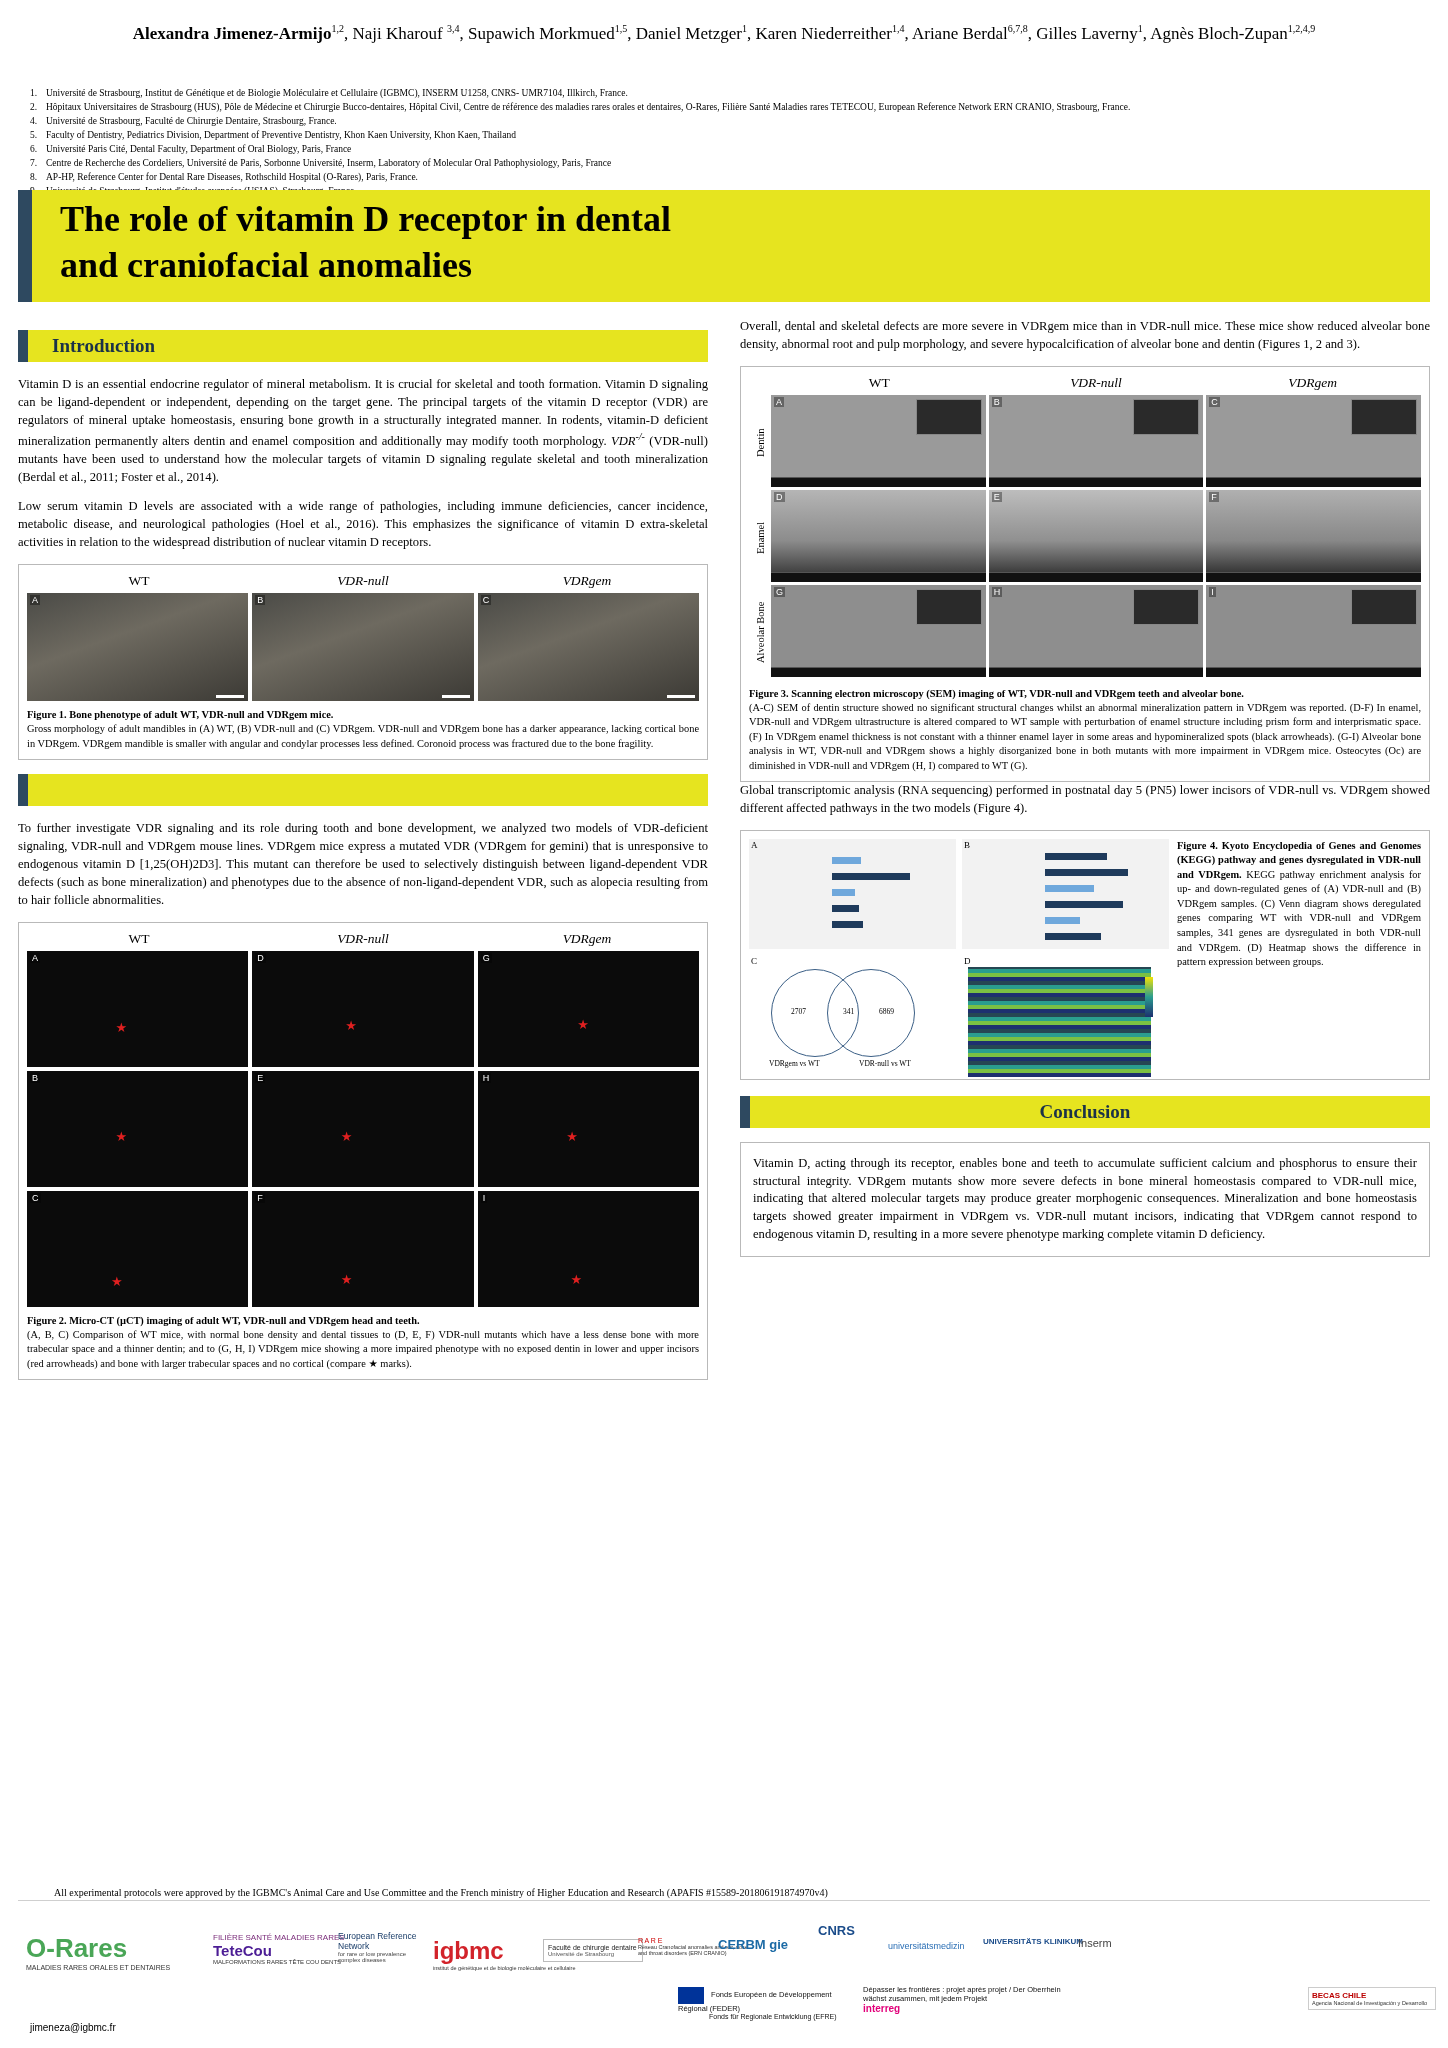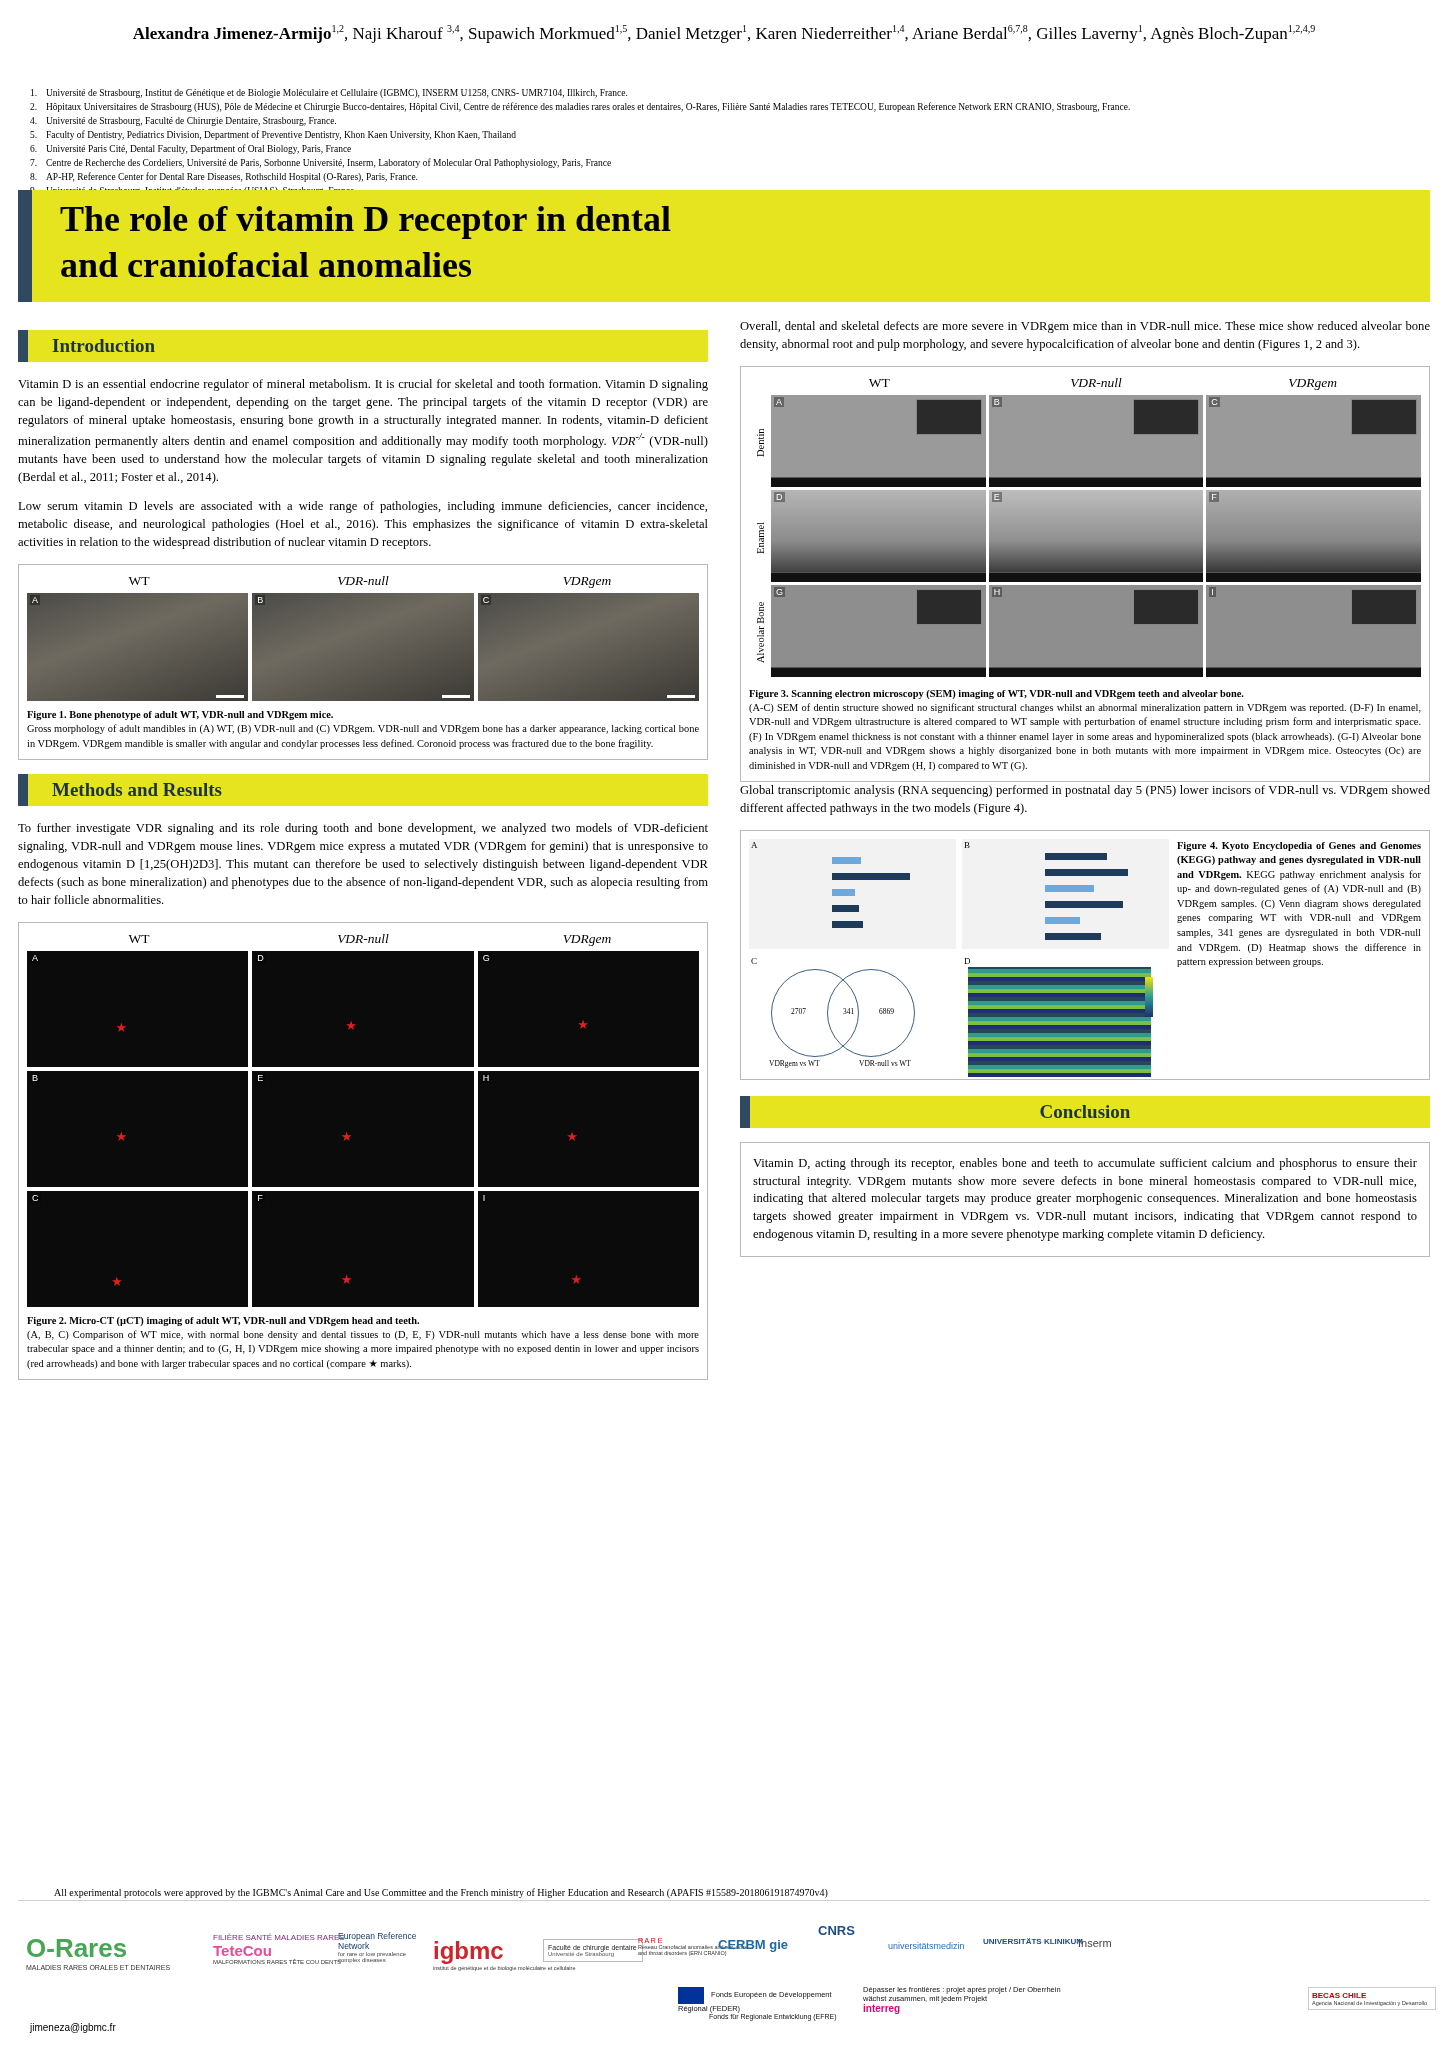--- a/index.html
+++ b/index.html
@@ -178,21 +178,20 @@
       </div>
     </div>
     <div class="figcap">
       <b>Figure 1. Bone phenotype of adult WT, VDR-null and VDRgem mice.</b><br>
       <span>Gross morphology of adult mandibles in (A) WT, (B) VDR-null and (C) VDRgem. VDR-null and VDRgem bone has a darker appearance, lacking cortical bone in VDRgem. VDRgem mandible is smaller with angular and condylar processes less defined. Coronoid process was fractured due to the bone fragility.</span>
     </div>
   </div>
 
   <div class="sec-head">
     <div class="bar"></div>
-    <span>Methods and Results</span>
   </div>
 
   <p class="body">To further investigate VDR signaling and its role during tooth and bone development, we analyzed two models of VDR-deficient signaling, VDR-null and VDRgem mouse lines. VDRgem mice express a mutated VDR (VDRgem for gemini) that is unresponsive to endogenous vitamin D [1,25(OH)2D3]. This mutant can therefore be used to selectively distinguish between ligand-dependent VDR defects (such as bone mineralization) and phenotypes due to the absence of non-ligand-dependent VDR, such as alopecia resulting from to hair follicle abnormalities.</p>
 
   <div class="figbox">
     <div class="colhdr">
       <span>WT</span>
       <span style="font-style:italic">VDR-null</span>
       <span style="font-style:italic">VDRgem</span>
     </div>
@@ -383,21 +382,21 @@
 <div class="footnote">All experimental protocols were approved by the IGBMC's Animal Care and Use Committee and the French ministry of Higher Education and Research (APAFIS #15589-201806191874970v4)</div>
 <div class="hr"></div>
 
 <div class="logos">
   <div class="logo" style="left:8px;top:18px;font-size:26px;font-weight:bold;color:#4aa657;">
     <span>O-Rares</span>
     <div style="font-size:7px;color:#333;font-weight:normal;">MALADIES RARES ORALES ET DENTAIRES</div>
   </div>
   <div class="logo" style="left:195px;top:18px;font-size:8px;color:#7a2c7a;">
     <span>FILIÈRE SANTÉ MALADIES RARES</span>
-    <div style="font-size:15px;font-weight:bold;color:#ec4899;">TeteCou</div>
+    <div style="font-size:15px;font-weight:bold;color:#4c1d95;">TeteCou</div>
     <div style="font-size:6px;color:#333;">MALFORMATIONS RARES TÊTE COU DENTS</div>
   </div>
   <div class="logo" style="left:320px;top:16px;font-size:8.5px;color:#163a66;width:90px;">
     <span>European Reference Network</span>
     <div style="font-size:6px;color:#444;">for rare or low prevalence complex diseases</div>
   </div>
   <div class="logo" style="left:415px;top:22px;font-size:24px;color:#d2232a;font-weight:bold;">
     <span>igbmc</span>
     <div style="font-size:5.5px;color:#333;font-weight:normal;">institut de génétique et de biologie moléculaire et cellulaire</div>
   </div>

